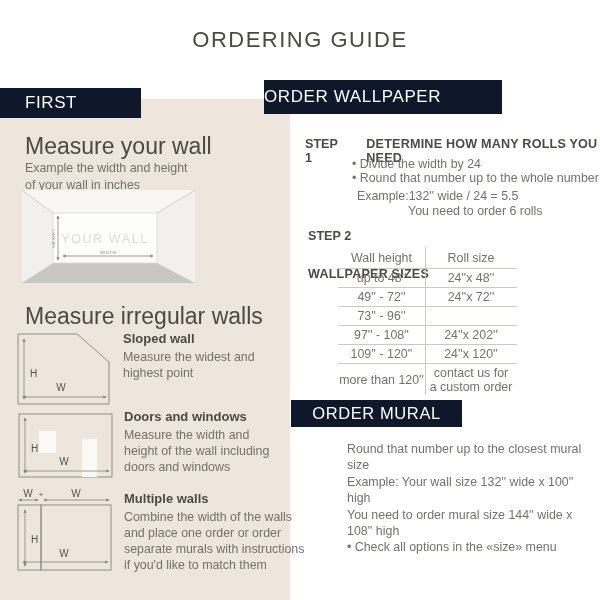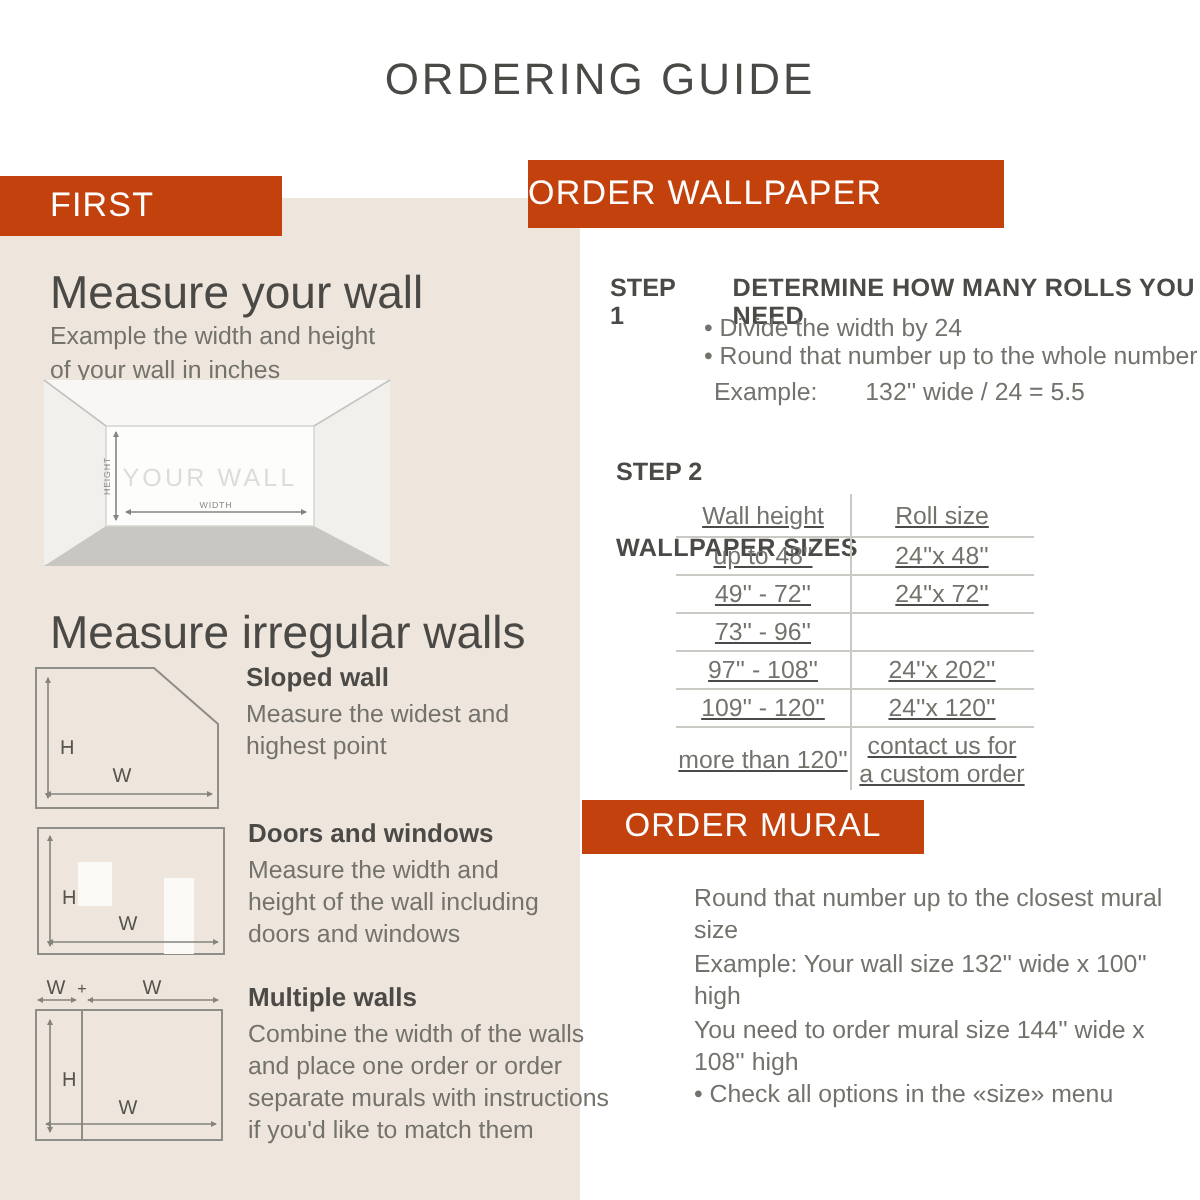--- a/index.html
+++ b/index.html
@@ -6,38 +6,38 @@
   .stage{position:relative;width:600px;height:600px;background:#ffffff;overflow:hidden;
          font-family:"Liberation Sans",sans-serif;color:#4b4a48;}
   .abs{position:absolute;}
   .pre{white-space:pre-line;}
 
   .page-title{left:0;top:27px;width:600px;text-align:center;font-size:22px;
               letter-spacing:1.5px;color:#4a4946;}
 
   .beige-panel{left:0;top:99px;width:290px;height:501px;background:#eee5dc;}
 
-  .bar{background:#c2410c;color:#fdfdfd;font-size:17px;letter-spacing:.6px;
+  .bar{background:#0f172a;color:#fdfdfd;font-size:17px;letter-spacing:.6px;
        display:flex;align-items:center;}
   .bar-first{left:0;top:88px;width:141px;height:30px;padding-left:25px;box-sizing:border-box;}
   .bar-wallpaper{left:264px;top:80px;width:238px;height:34px;justify-content:flex-start;}
   .bar-mural{left:291px;top:400px;width:171px;height:27px;justify-content:center;font-size:16.5px;}
 
   .h1{font-size:23px;color:#4a4946;}
   .small-title{font-size:13px;font-weight:bold;color:#4b4a47;}
   .body-text{font-size:12.4px;color:#73726c;line-height:16px;}
 
   .step-row{display:flex;gap:24px;align-items:baseline;}
   .step-label{font-size:12.6px;font-weight:bold;color:#4b4a47;}
   .step-title{font-size:12.6px;font-weight:bold;color:#4b4a47;letter-spacing:.2px;}
   .bullet-line{font-size:12.4px;color:#73726c;line-height:13.8px;}
-  .example-row{display:flex;gap:24px;font-size:12.4px;color:#73726c;}
+  .example-row{display:flex;gap:0;font-size:12.4px;color:#73726c;}
 
   .size-table{left:338px;top:247px;width:179px;}
-  .t-row{display:flex;border-bottom:1px solid #cbc9c4;text-decoration:underline;}
+  .t-row{display:flex;border-bottom:1px solid #cbc9c4;}
   .t-row:last-child{border-bottom:none;}
   .t-cell{display:flex;align-items:center;justify-content:center;text-align:center;
           font-size:12.4px;color:#73726c;white-space:pre-line;line-height:14px;}
   .c1{width:87px;}
   .c2{width:92px;}
   .t-head{height:21px;}
   .t-normal{height:18px;}
   .t-tall{height:31px;align-items:center;}
   .v-divider{position:absolute;left:87px;top:0;bottom:0;width:1px;background:#cbc9c4;}
 
@@ -159,20 +159,21 @@
   <div class="abs step-row" style="left:305px;top:137px;">
     <span class="step-label">STEP 1</span>
     <span class="step-title">DETERMINE HOW MANY ROLLS YOU NEED</span>
   </div>
   <div class="abs bullet-line" style="left:352px;top:158px;">• Divide the width by 24</div>
   <div class="abs bullet-line" style="left:352px;top:172px;">• Round that number up to the whole number</div>
   <div class="abs example-row" style="left:357px;top:189px;">
     <span>Example:</span>
     <span>132'' wide / 24 = 5.5</span>
   </div>
+  <div class="abs example-row" style="left:408px;top:204px;">You need to order 6 rolls</div>
 
   <div class="abs step-row" style="left:308px;top:229px;flex-direction:column;">
     <span class="step-label">STEP 2</span>
     <span class="step-title">WALLPAPER SIZES</span>
   </div>
 
   <div class="abs size-table" style="position:absolute;">
     <div class="v-divider"></div>
     <div class="t-row t-head">
       <div class="t-cell c1">Wall height</div>

